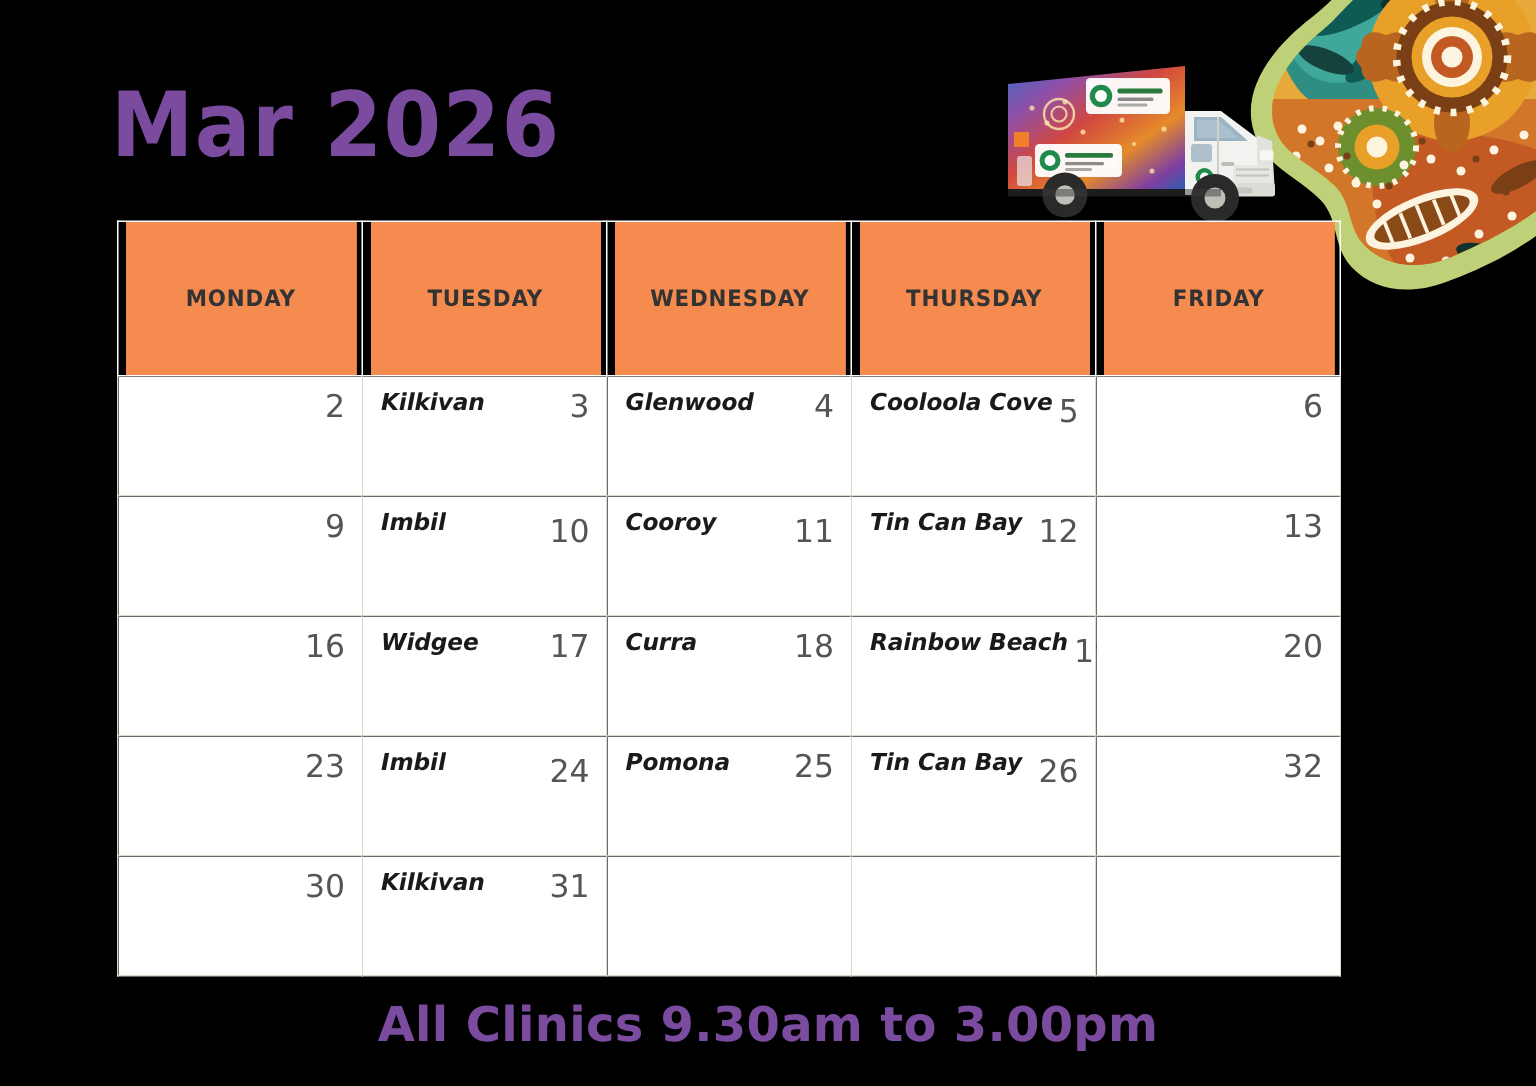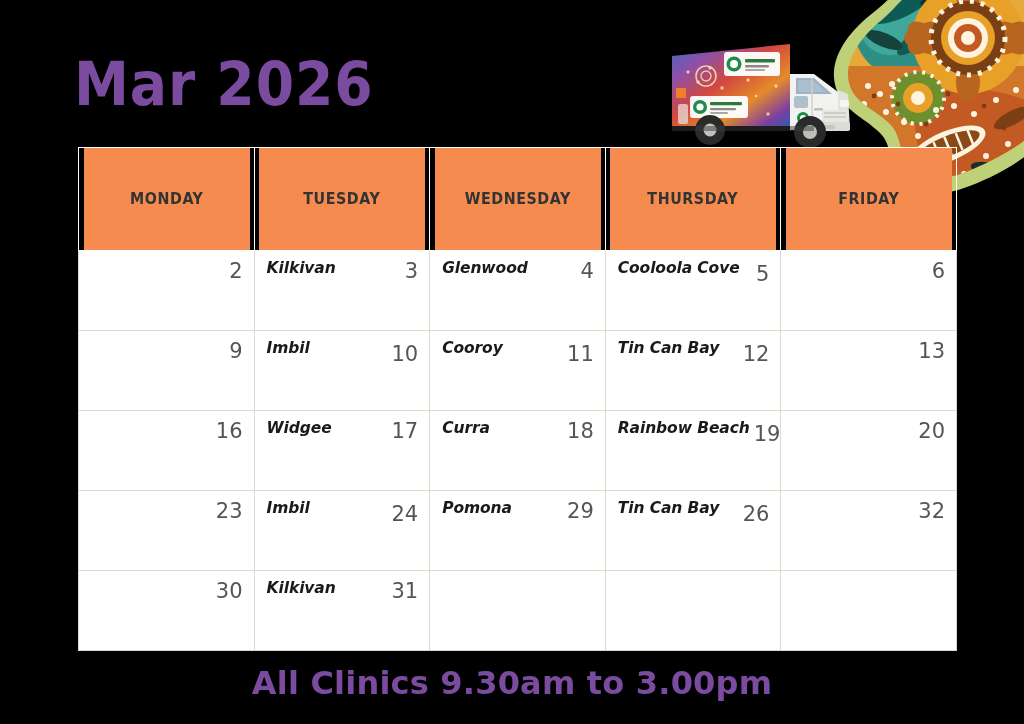--- a/index.html
+++ b/index.html
@@ -54,21 +54,21 @@
     line-height: 1;
     transform: scaleX(0.92);
     transform-origin: left top;
   }
 
   
   .calendar {
     position: absolute;
     left: 78px;
     top: 147px;
-    width: 879px;
+    width: 816px;
     border-collapse: collapse;
     table-layout: fixed;
   }
 
   .calendar th {
     height: 103px;
     background: #F68B4F;
     border: 1px solid #ffffff;
     color: #333333;
     font-family: "DejaVu Sans", sans-serif;
@@ -448,21 +448,21 @@
         </td>
         <td class="long">
           <div class="cell-inner">
             <span class="event">Imbil</span>
             <span class="daynum">24</span>
           </div>
         </td>
         <td>
           <div class="cell-inner">
             <span class="event">Pomona</span>
-            <span class="daynum">29</span>
+            <span class="daynum">25</span>
           </div>
         </td>
         <td class="long">
           <div class="cell-inner">
             <span class="event">Tin Can Bay</span>
             <span class="daynum">26</span>
           </div>
         </td>
         <td class="empty">
           <div class="cell-inner">

